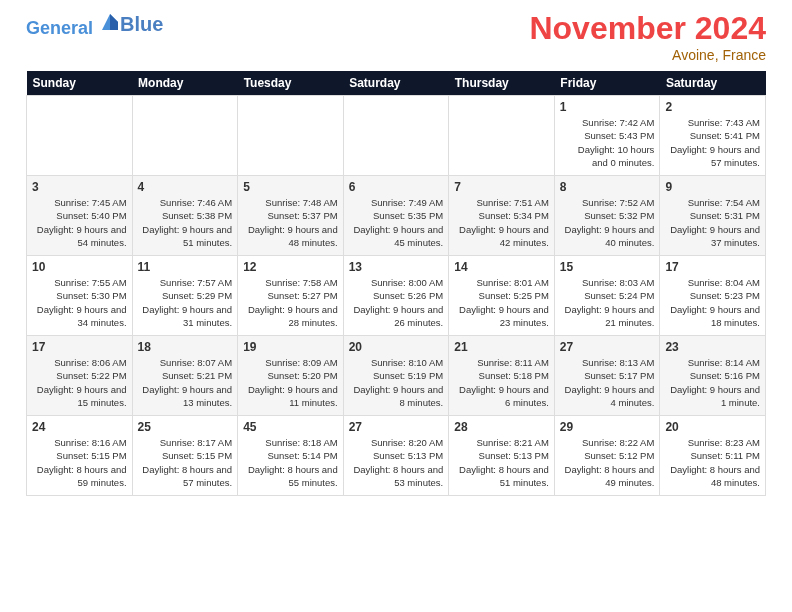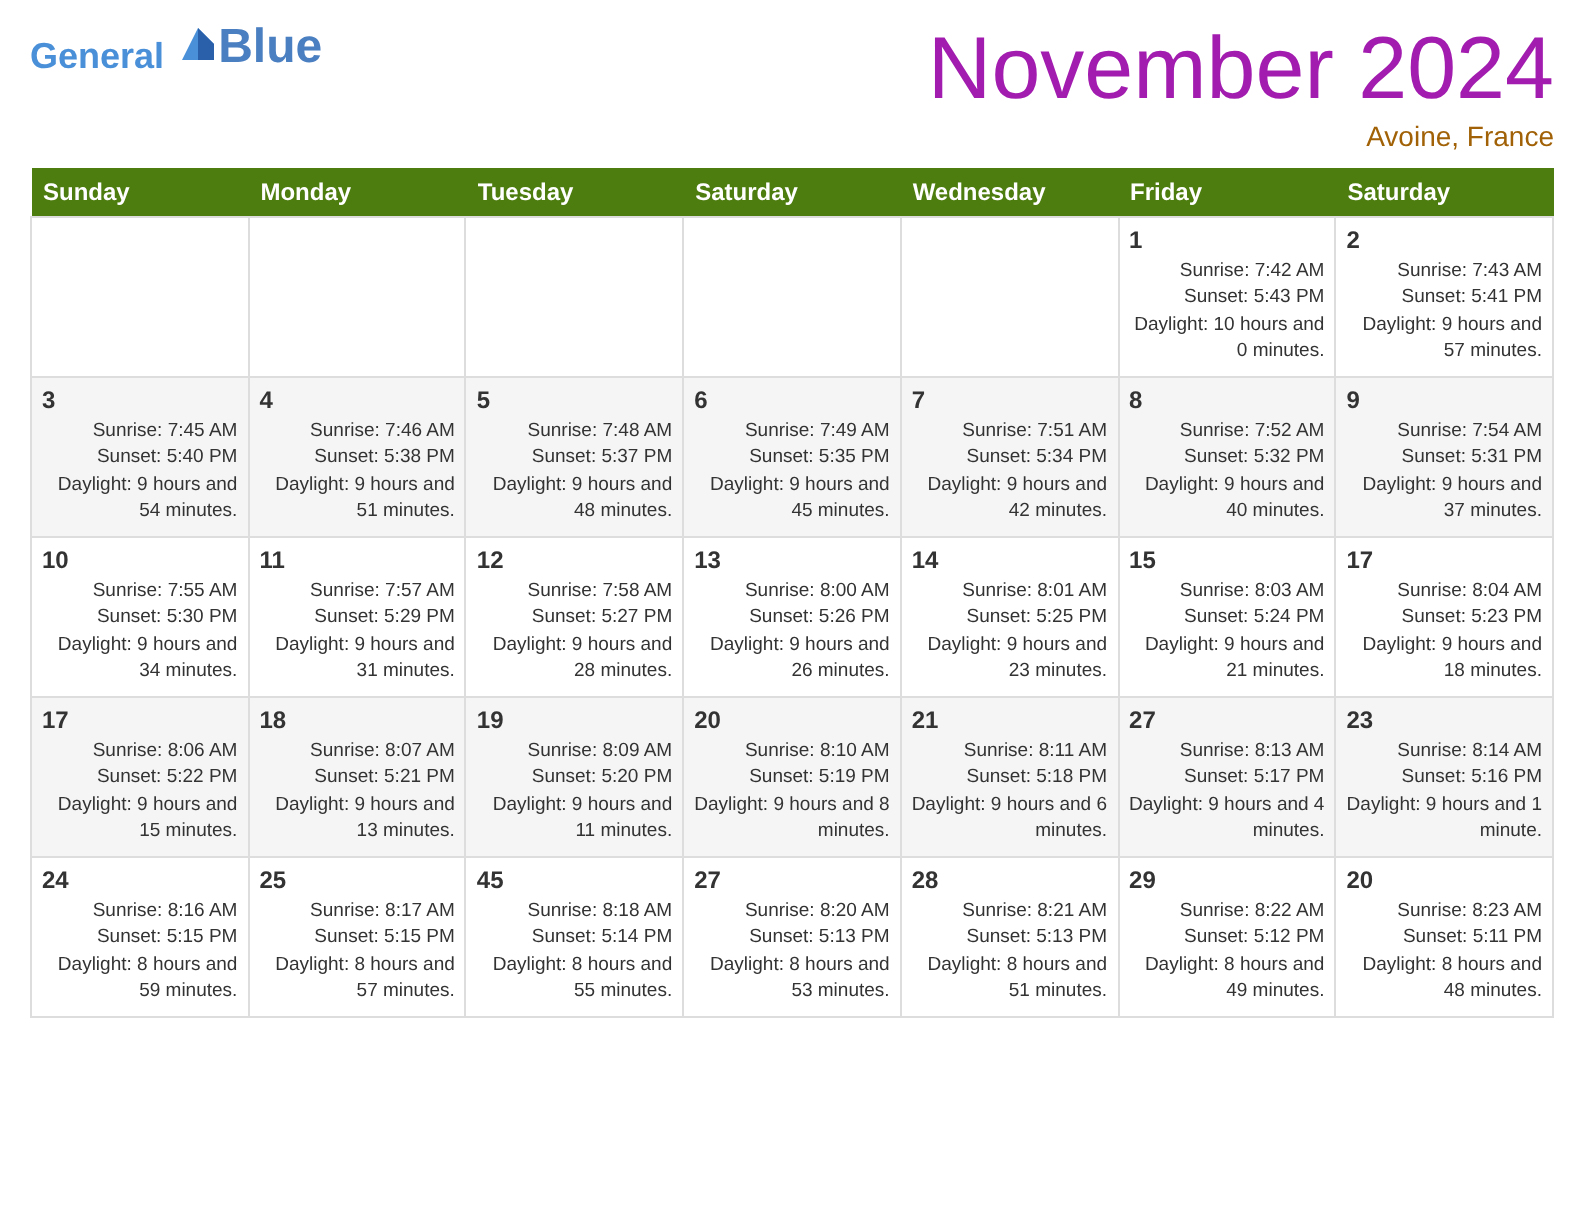--- a/index.html
+++ b/index.html
@@ -5,21 +5,21 @@
     * { margin: 0; padding: 0; box-sizing: border-box; }
     body {
       font-family: Arial, sans-serif;
       background: #fff;
       width: 792px;
       height: 612px;
       overflow: hidden;
     }
     .container {
       width: 792px;
-      padding: 10px 15px;
+      padding: 10px 26px;
     }
     .header {
       display: flex;
       justify-content: space-between;
       align-items: flex-start;
       margin-bottom: 8px;
     }
     .logo {
       display: flex;
       align-items: center;
@@ -35,35 +35,35 @@
     }
     .logo-icon {
       width: 20px;
       height: 24px;
       margin-left: 2px;
     }
     .title-area {
       text-align: right;
     }
     .month-title {
-      font-size: 44px;
-      font-weight: normal;
-      color: #a21caf;
+      font-size: 32px;
+      font-weight: bold;
+      color: #ef4444;
     }
     .location {
       font-size: 14px;
       color: #a16207;
     }
     table {
       width: 100%;
       border-collapse: collapse;
       table-layout: fixed;
     }
     th {
-      background-color: #4d7c0f;
+      background-color: #0f172a;
       color: white;
       text-align: left;
       padding: 5px 6px;
       font-size: 12px;
       font-weight: bold;
     }
     td {
       border: 1px solid #ddd;
       vertical-align: top;
       padding: 4px 5px;
@@ -99,38 +99,38 @@
     <div class="logo">
       <div>
         <div style="display:flex;align-items:center;">
           <div class="logo-text">
             <span>General</span>
             <svg class="logo-icon" viewBox="0 0 20 24" fill="none" xmlns="http://www.w3.org/2000/svg">
               <path d="M2 20 L10 4 L18 12 L10 20 Z" fill="#4a90d9"></path>
               <path d="M10 4 L18 12 L18 20 L10 20 Z" fill="#2a60a9"></path>
             </svg>
           </div>
-          <div class="logo-text" style="color:#4a7fc1; font-size:24px;">Blue</div>
+          <div class="logo-text" style="color:#4a7fc1; font-size:20px;">Blue</div>
         </div>
       </div>
     </div>
     <div class="title-area">
       <div class="month-title">November 2024</div>
       <div class="location">Avoine, France</div>
     </div>
   </div>
 
   <table>
     <thead>
       <tr>
         <th>Sunday</th>
         <th>Monday</th>
         <th>Tuesday</th>
         <th>Saturday</th>
-        <th>Wednesday</th>
+        <th>Thursday</th>
         <th>Friday</th>
         <th>Saturday</th>
       </tr>
     </thead>
     <tbody id="calendar-body">
     <tr>
           <td class="empty"></td>
           <td class="empty"></td>
           <td class="empty"></td>
           <td class="empty"></td>

